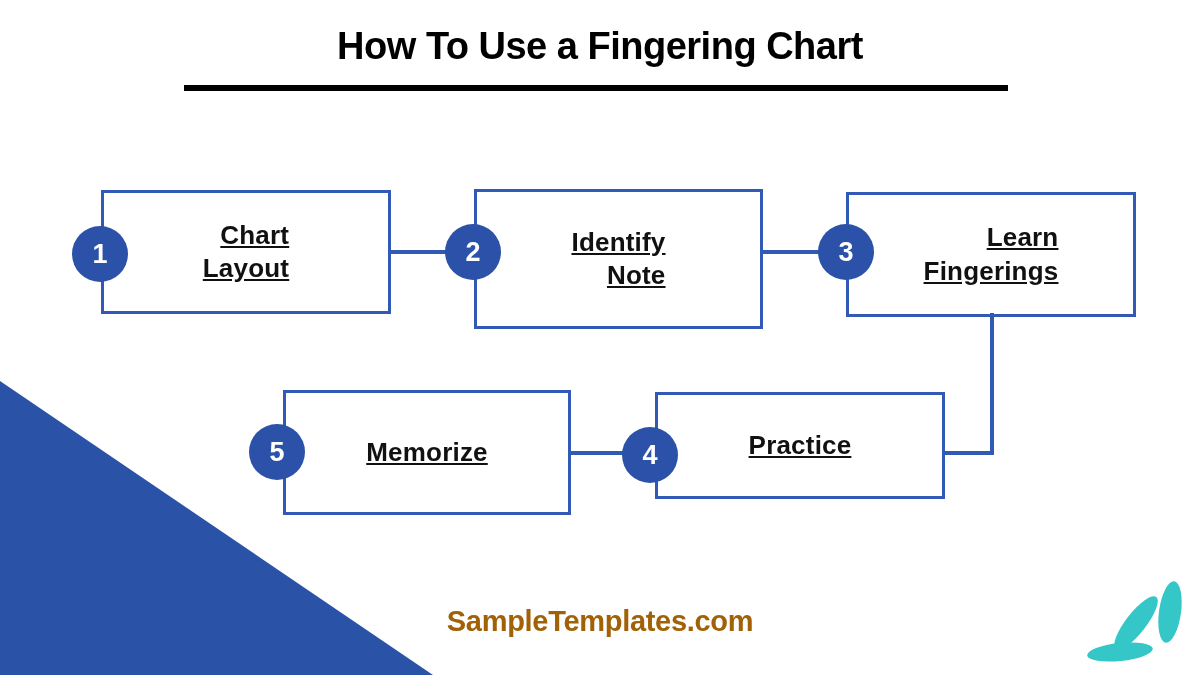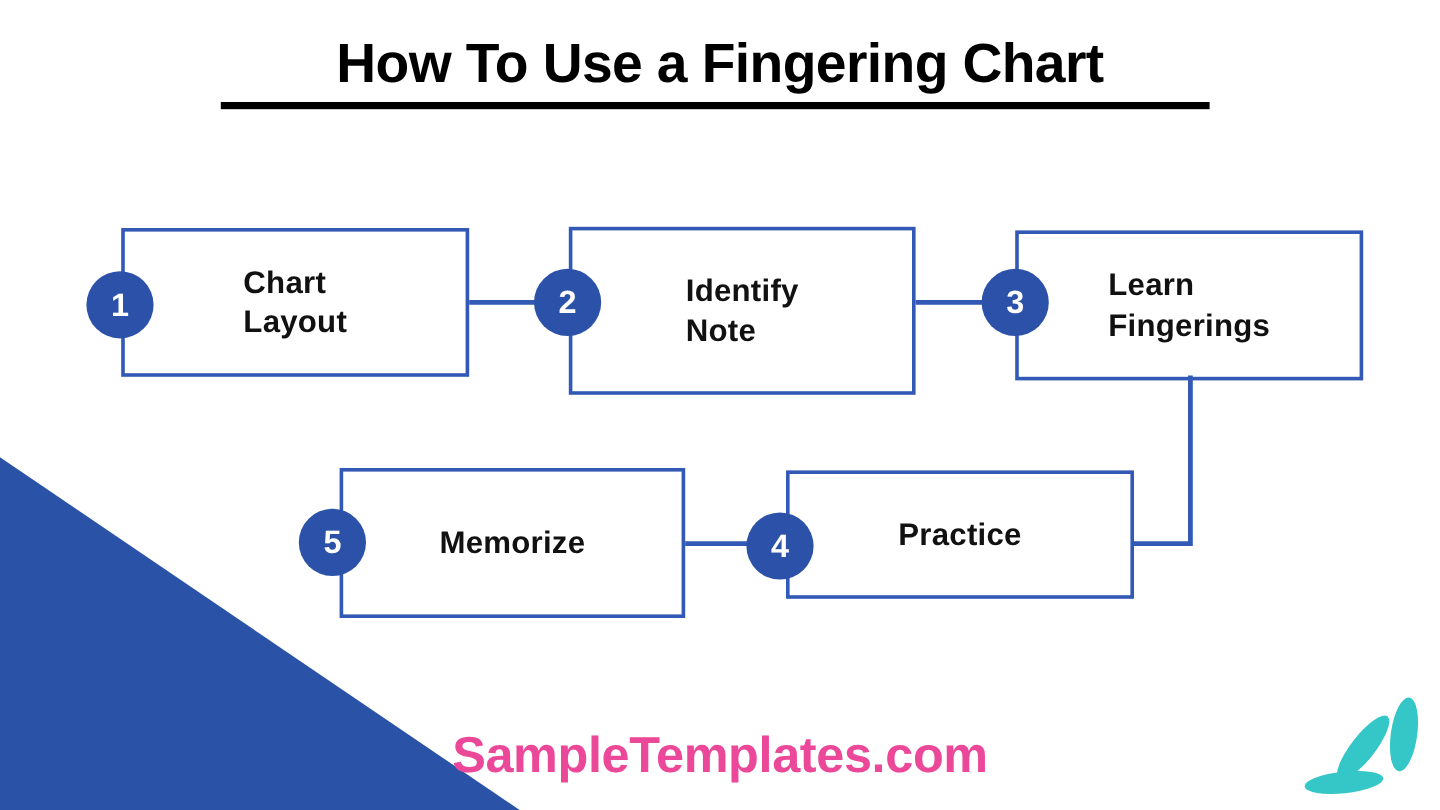--- a/index.html
+++ b/index.html
@@ -41,21 +41,21 @@
     pointer-events: none;
   }
 
   
   .title {
     position: absolute;
     left: 0;
     top: 25px;
     width: 1200px;
     text-align: center;
-    font-size: 46px;
+    font-size: 38px;
     font-weight: bold;
     color: #000000;
     letter-spacing: -0.5px;
     white-space: nowrap;
   }
   .title-underline {
     position: absolute;
     left: 184px;
     top: 85px;
     width: 824px;
@@ -80,23 +80,24 @@
     box-sizing: border-box;
     display: flex;
     align-items: center;
     justify-content: center;
   }
   .step-label {
     font-size: 26px;
     font-weight: bold;
     color: #111111;
     line-height: 1.28;
-    text-align: left;
+    text-align: right;
     letter-spacing: 0.2px;
     white-space: pre-line;
+    text-decoration: underline;
   }
 
   #box-1 { left: 101px; top: 190px; width: 290px; height: 124px; }
   #box-2 { left: 474px; top: 189px; width: 289px; height: 140px; }
   #box-3 { left: 846px; top: 192px; width: 290px; height: 125px; }
   #box-4 { left: 655px; top: 392px; width: 290px; height: 107px; }
   #box-5 { left: 283px; top: 390px; width: 288px; height: 125px; }
 
   
   .step-circle {
@@ -119,23 +120,23 @@
   #circle-4 { left: 622px; top: 427px; }
   #circle-5 { left: 249px; top: 424px; }
 
   
   .footer-brand {
     position: absolute;
     left: 0;
     top: 605px;
     width: 1200px;
     text-align: center;
-    font-size: 42px;
-    font-weight: bold;
-    color: #ec4899;
+    font-size: 29px;
+    font-weight: bold;
+    color: #a16207;
     letter-spacing: -0.3px;
   }
 </style>
 </head>
 <body>
 
 <div id="stage">
 
   <svg class="corner-triangle" viewBox="0 0 1200 675" xmlns="http://www.w3.org/2000/svg">
     <polygon points="0,381 0,675 433,675" fill="#2a53a8"></polygon>

